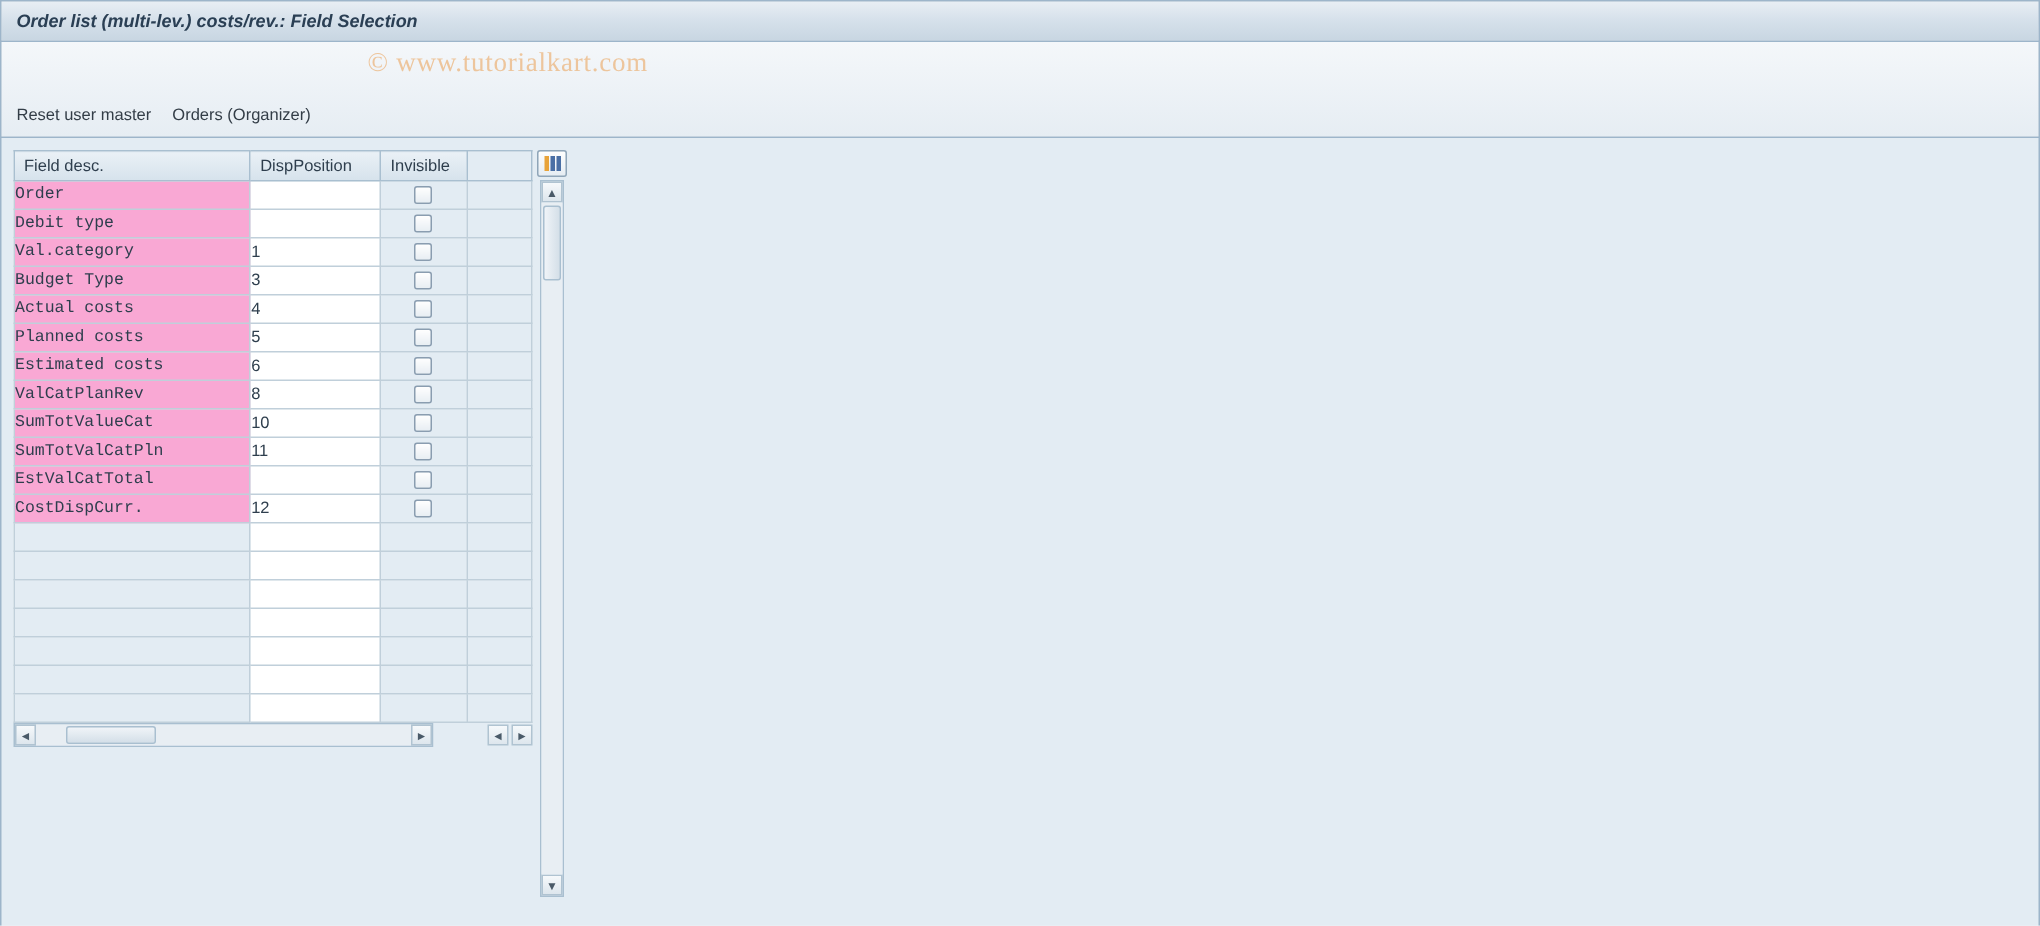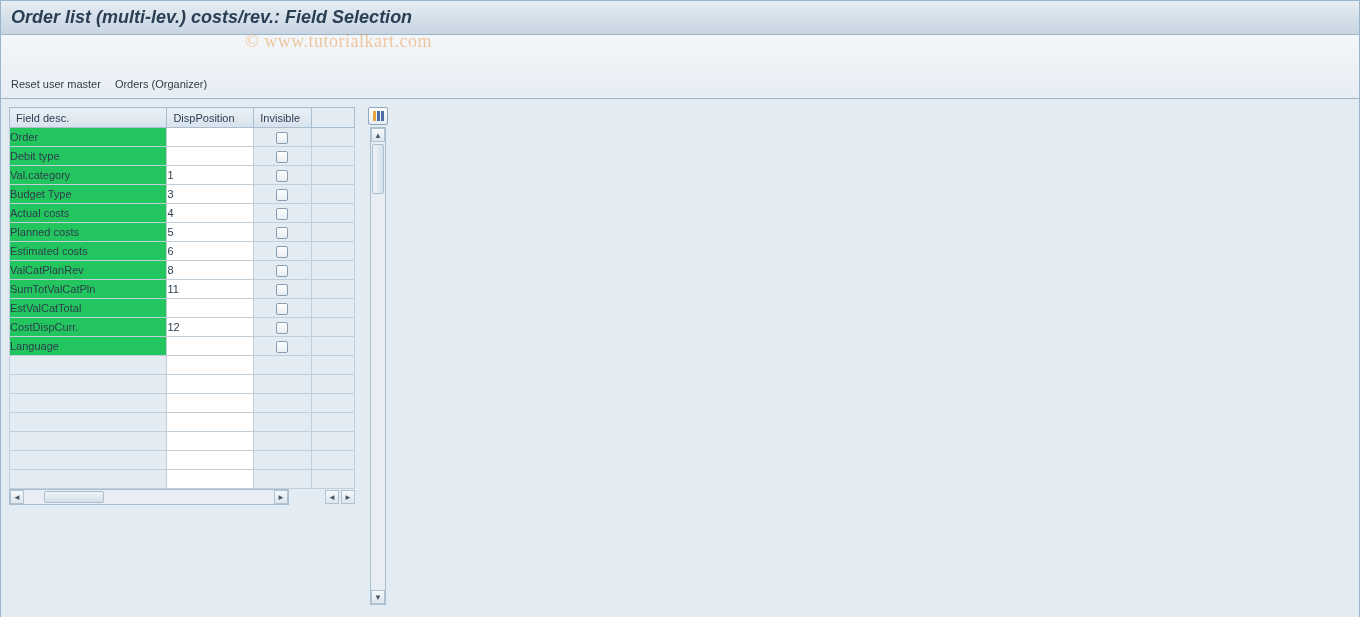--- a/index.html
+++ b/index.html
@@ -15,21 +15,21 @@
       height: 617px;
       overflow: hidden;
       position: relative;
     }
     .title-bar {
       background: linear-gradient(to bottom, #e8eef4 0%, #d5e0ea 50%, #c8d6e2 100%);
       border: 1px solid #9db5ca;
       padding: 6px 10px;
       font-style: italic;
       font-weight: bold;
-      font-size: 18px;
+      font-size: 12px;
       color: #2a3f54;
     }
     .toolbar {
       background: linear-gradient(to bottom, #f4f7fa 0%, #e6edf3 100%);
       border-left: 1px solid #9db5ca;
       border-right: 1px solid #9db5ca;
       border-bottom: 1px solid #9db5ca;
       padding: 8px 10px;
       display: flex;
       gap: 14px;
@@ -44,21 +44,21 @@
       border-left: 1px solid #9db5ca;
       border-right: 1px solid #9db5ca;
       border-bottom: 1px solid #9db5ca;
       height: 550px;
       padding: 8px;
       position: relative;
     }
     .table-container {
       display: flex;
       align-items: flex-start;
-      gap: 12px;
+      gap: 2px;
     }
     .main-table-area {
       display: flex;
       flex-direction: column;
     }
     .table {
       border-collapse: collapse;
       background: #fff;
     }
     .table th {
@@ -81,24 +81,25 @@
     .col-desc {
       width: 145px;
     }
     .col-pos {
       width: 80px;
     }
     .col-inv {
       width: 52px;
     }
     .cell-desc {
-      background: #22c55e;
+      background: #f9a8d4;
       padding: 0 4px;
       width: 145px;
       height: 19px;
+      font-family: Liberation Mono, monospace;
     }
     .cell-pos {
       background: #fff;
       padding: 0 4px;
       width: 80px;
       height: 19px;
     }
     .cell-inv {
       background: #e3ecf3;
       text-align: center;
@@ -325,40 +326,40 @@
               <td class="cell-inv"><span class="checkbox"></span></td>
               <td style="background: rgb(227, 236, 243);"></td>
             </tr>
             <tr>
               <td class="cell-desc">ValCatPlanRev</td>
               <td class="cell-pos">8</td>
               <td class="cell-inv"><span class="checkbox"></span></td>
               <td style="background: rgb(227, 236, 243);"></td>
             </tr>
             <tr>
+              <td class="cell-desc">SumTotValueCat</td>
+              <td class="cell-pos">10</td>
+              <td class="cell-inv"><span class="checkbox"></span></td>
+              <td style="background: rgb(227, 236, 243);"></td>
+            </tr>
+            <tr>
               <td class="cell-desc">SumTotValCatPln</td>
               <td class="cell-pos">11</td>
               <td class="cell-inv"><span class="checkbox"></span></td>
               <td style="background: rgb(227, 236, 243);"></td>
             </tr>
             <tr>
               <td class="cell-desc">EstValCatTotal</td>
               <td class="cell-pos"></td>
               <td class="cell-inv"><span class="checkbox"></span></td>
               <td style="background: rgb(227, 236, 243);"></td>
             </tr>
             <tr>
               <td class="cell-desc">CostDispCurr.</td>
               <td class="cell-pos">12</td>
-              <td class="cell-inv"><span class="checkbox"></span></td>
-              <td style="background: rgb(227, 236, 243);"></td>
-            </tr>
-            <tr>
-              <td class="cell-desc">Language</td>
-              <td class="cell-pos"></td>
               <td class="cell-inv"><span class="checkbox"></span></td>
               <td style="background: rgb(227, 236, 243);"></td>
             </tr>
             <tr>
               <td class="cell-empty-desc"></td>
               <td class="cell-empty-pos"></td>
               <td class="cell-empty-inv"></td>
               <td style="background: rgb(227, 236, 243);"></td>
             </tr>
             <tr>

